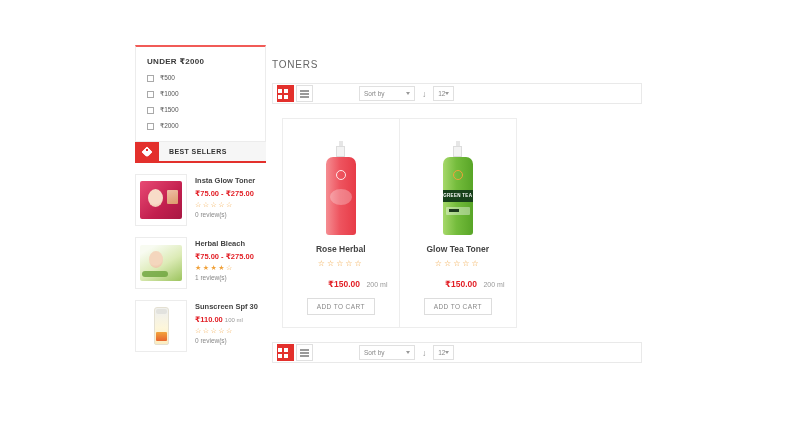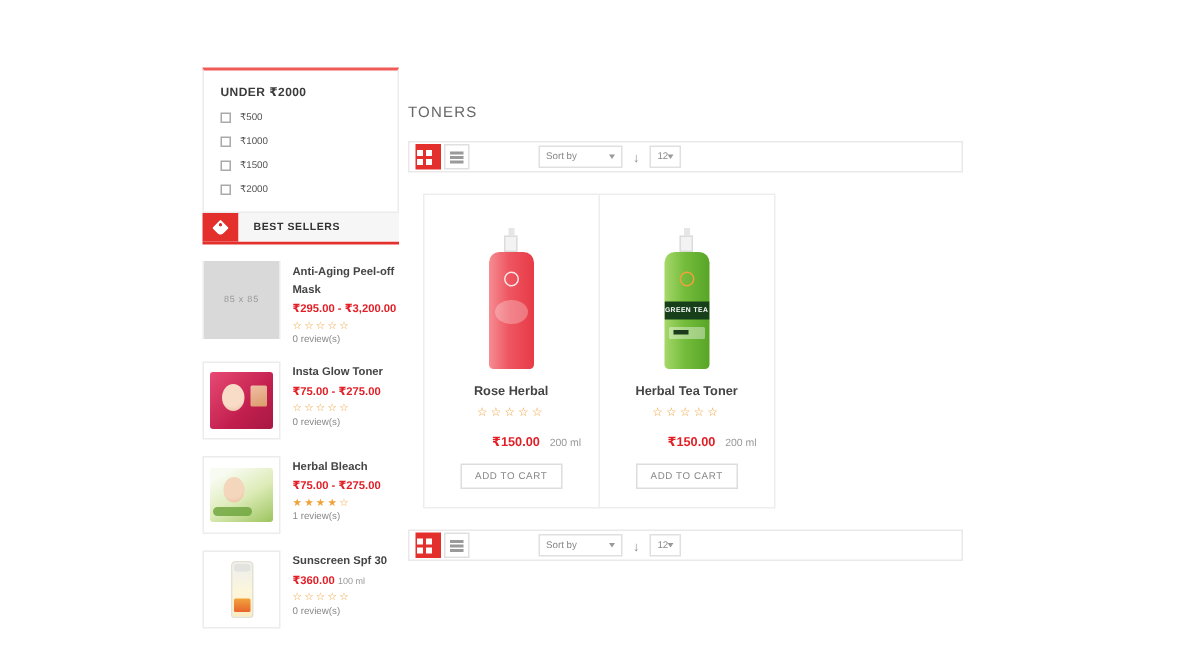--- a/index.html
+++ b/index.html
@@ -45,21 +45,21 @@
     background:linear-gradient(180deg,#f2a33c,#e8652e); border-radius:1px; }
   .bs-info { padding-top:1px; min-width:0; }
   .bs-name { font-size:7.5px; font-weight:600; color:#444; line-height:1.6; margin-bottom:2px; }
   .bs-price { font-size:7.5px; font-weight:700; color:#e21f26; white-space:nowrap; }
   .bs-size { font-size:6px; color:#999; font-weight:400; }
   .bs-stars { font-size:7px; color:#f0a13a; letter-spacing:1.5px; margin-top:3px; }
   .bs-reviews { font-size:6.5px; color:#888; margin-top:2px; }
 
   
   .main { position:absolute; left:272px; top:50px; width:370px; }
-  .page-title { font-size:10px; font-weight:400; color:#666; letter-spacing:.8px; margin-top:20px; }
+  .page-title { font-size:10px; font-weight:400; color:#666; letter-spacing:.8px; margin-top:9px; }
   .toolbar { margin-top:13px; border:1px solid #e9e9e9; height:21px; display:flex; align-items:center; padding:0 4px; background:#fff; }
   .toolbar.bottom { margin-top:14px; }
   .view-btn { width:17px; height:17px; display:flex; align-items:center; justify-content:center; border:1px solid transparent; cursor:pointer; }
   .view-btn.grid-active { background:#e3302c; }
   .view-btn.list-plain { background:#fff; border-color:#e0e0e0; margin-left:2px; }
   .icon-grid { width:4px; height:4px; background:#fff; box-shadow:6px 0 0 #fff,0 6px 0 #fff,6px 6px 0 #fff; margin:-6px 6px 0 -6px; }
   .icon-list { width:9px; height:2px; background:#9a9a9a; box-shadow:0 3px 0 #9a9a9a,0 6px 0 #9a9a9a; margin-top:-6px; }
   .select { border:1px solid #e0e0e0; height:15px; display:flex; align-items:center; justify-content:space-between;
     font-size:6.5px; color:#888; padding:0 4px; background:#fff; cursor:pointer; }
   .sort-select { width:56px; margin-left:46px; }
@@ -122,31 +122,20 @@
       </div>
     </div>
 
     <div class="bs-header">
       <div class="bs-icon-box">
         <span class="tag-icon"></span>
       </div>
       <div class="bs-title-wrap">BEST SELLERS</div>
     </div>
 
-    <div class="bs-item">
-      <div class="bs-thumb">
-        <div class="thumb-placeholder">85 x 85</div>
-      </div>
-      <div class="bs-info">
-        <div class="bs-name">Anti-Aging Peel-off Mask</div>
-        <div class="bs-price">₹295.00 - ₹3,200.00</div>
-        <div class="bs-stars">☆☆☆☆☆</div>
-        <div class="bs-reviews">0 review(s)</div>
-      </div>
-    </div>
 
     <div class="bs-item">
       <div class="bs-thumb">
         <div class="thumb-insta"></div>
       </div>
       <div class="bs-info">
         <div class="bs-name">Insta Glow Toner</div>
         <div class="bs-price">₹75.00 - ₹275.00</div>
         <div class="bs-stars">☆☆☆☆☆</div>
         <div class="bs-reviews">0 review(s)</div>
@@ -164,21 +153,21 @@
         <div class="bs-reviews">1 review(s)</div>
       </div>
     </div>
 
     <div class="bs-item">
       <div class="bs-thumb">
         <div class="thumb-sunscreen"></div>
       </div>
       <div class="bs-info">
         <div class="bs-name">Sunscreen Spf 30</div>
-        <div class="bs-price"><span>₹360.00</span> <span class="bs-size">100 ml</span></div>
+        <div class="bs-price"><span>₹110.00</span> <span class="bs-size">100 ml</span></div>
         <div class="bs-stars">☆☆☆☆☆</div>
         <div class="bs-reviews">0 review(s)</div>
       </div>
     </div>
   </aside>
 
   <section class="main">
     <h1 class="page-title">TONERS</h1>
 
     <div class="toolbar">
@@ -225,21 +214,21 @@
           <div class="bottle">
             <div class="tip"></div>
             <div class="cap"></div>
             <div class="body green">
               <span class="logo-dot"></span>
               <span class="label-band">GREEN TEA</span>
               <span class="sub-band"></span>
             </div>
           </div>
         </div>
-        <div class="product-name">Herbal Tea Toner</div>
+        <div class="product-name">Glow Tea Toner</div>
         <div class="product-stars">☆☆☆☆☆</div>
         <div class="product-price-row">
           <span class="product-price">₹150.00</span>
           <span class="product-size">200 ml</span>
         </div>
         <button class="add-to-cart">ADD TO CART</button>
       </div>
     </div>
 
     <div class="toolbar bottom">

